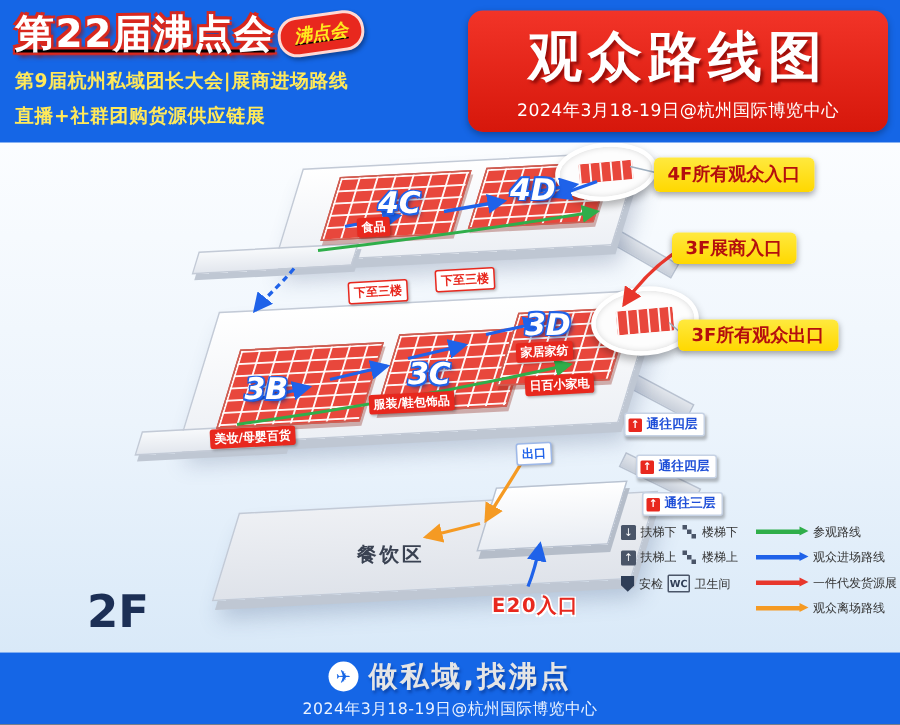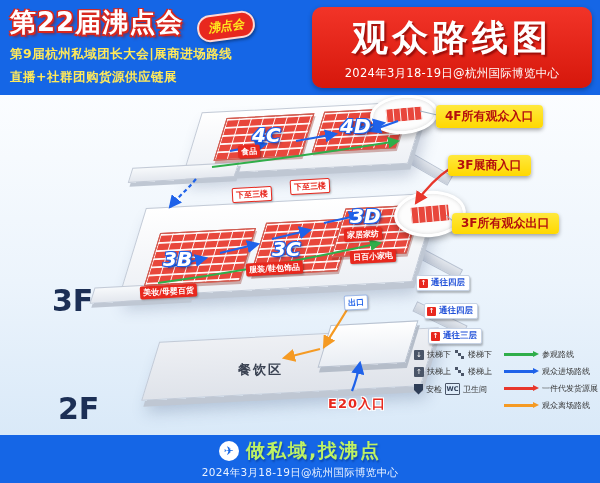--- a/index.html
+++ b/index.html
@@ -2,21 +2,21 @@
 <html><head>
 <meta charset="utf-8">
 <style>
   html,body{margin:0;padding:0;background:#222;}
   .page{position:relative;width:600px;height:483px;overflow:hidden;background:#fff;
         font-family:"DejaVu Sans","Liberation Sans",sans-serif;}
 
   
   .hdr{position:absolute;top:0;left:0;right:0;height:95px;background:#1566e6;z-index:5;}
   .hdr-left{position:absolute;left:10px;top:5px;width:302px;}
-  .title-row{display:flex;align-items:flex-end;gap:14px;}
+  .title-row{display:flex;align-items:center;gap:2px;text-decoration:underline;}
   .title{font-size:26px;font-weight:bold;color:#fff;letter-spacing:1px;white-space:nowrap;
          text-shadow:1.5px 1.5px 0 #d8281e,-1.5px -1.5px 0 #d8281e,1.5px -1.5px 0 #d8281e,
                      -1.5px 1.5px 0 #d8281e,3px 3px 3px rgba(150,15,5,.6);}
   .logo-badge{background:#e8281e;color:#ffe81e;font-size:12px;font-weight:bold;font-style:italic;
          padding:3px 9px;border-radius:13px;border:2px solid #ffd9d4;transform:rotate(-8deg);
          white-space:nowrap;box-shadow:1px 2px 3px rgba(0,0,0,.35);}
   .sub{color:#ffe95a;font-size:12.5px;font-weight:bold;margin-top:6px;letter-spacing:.5px;white-space:nowrap;}
   .banner{position:absolute;right:8px;top:7px;width:280px;height:81px;border-radius:10px;
          background:linear-gradient(#f23428,#d6170b);display:flex;flex-direction:column;
          align-items:center;justify-content:center;box-shadow:0 2px 5px rgba(0,0,0,.3);}
@@ -92,21 +92,21 @@
   .rl.blue{background:#1f62e9;}  .rl.blue::after{border-left-color:#1f62e9;}
   .rl.red{background:#e8372c;}   .rl.red::after{border-left-color:#e8372c;}
   .rl.orange{background:#f59a23;}.rl.orange::after{border-left-color:#f59a23;}
 
   
   .ftr{position:absolute;left:0;right:0;bottom:0;height:48px;background:#1566e6;z-index:5;
         display:flex;flex-direction:column;align-items:center;justify-content:center;gap:2px;}
   .slogan-row{display:flex;align-items:center;gap:7px;}
   .plane{display:inline-flex;align-items:center;justify-content:center;width:20px;height:20px;
         background:#fff;color:#1566e6;border-radius:50%;font-size:12px;}
-  .slogan{color:#bef264;font-size:19px;font-weight:bold;letter-spacing:2px;
+  .slogan{color:#e5e5e5;font-size:19px;font-weight:bold;letter-spacing:2px;
         text-shadow:1px 2px 2px rgba(0,40,120,.5);}
   .ftr-date{color:#eaf2ff;font-size:10.5px;letter-spacing:.3px;}
 </style>
 </head>
 <body>
 
 <div class="page">
 
   <header class="hdr">
     <div class="hdr-left">
@@ -118,21 +118,20 @@
       <div class="sub">直播+社群团购货源供应链展</div>
     </div>
     <div class="banner">
       <div class="banner-title">观众路线图</div>
       <div class="banner-date">2024年3月18-19日@杭州国际博览中心</div>
     </div>
   </header>
 
   <main class="map">
 
-    <div class="floor-label" style="left:52px;top:188px">3F</div>
     <div class="floor-label" style="left:58px;top:296px">2F</div>
 
     <div class="ramp" style="left:396px;top:66px;width:56px;height:9px;transform:rotate(30deg)"></div>
     <div class="ramp" style="left:404px;top:160px;width:58px;height:9px;transform:rotate(28deg)"></div>
     <div class="ramp" style="left:412px;top:218px;width:54px;height:9px;transform:rotate(26deg)"></div>
 
     <div class="slab" style="left:192px;top:12px;width:224px;height:60px"></div>
     <div class="wing" style="left:130px;top:70px;width:105px;height:13px"></div>
     <div class="slab" style="left:132px;top:106px;width:292px;height:86px"></div>
     <div class="wing" style="left:92px;top:190px;width:98px;height:14px"></div>

